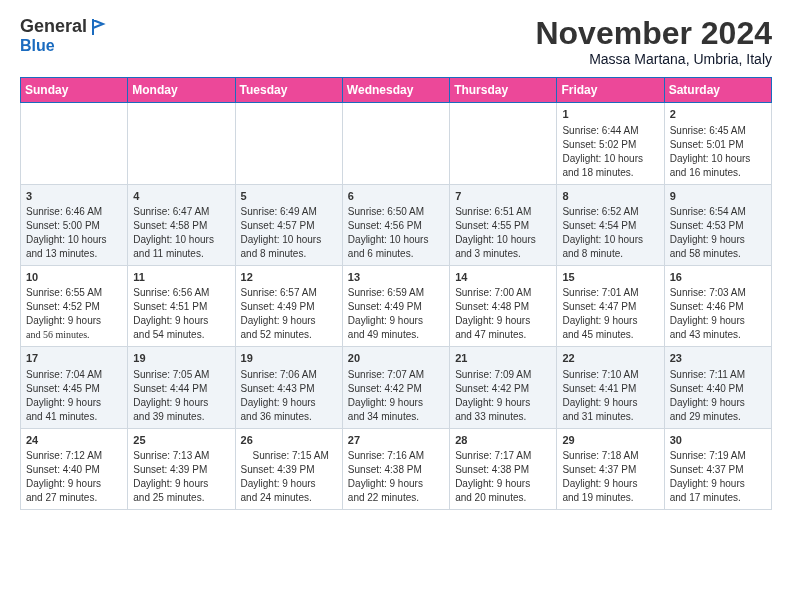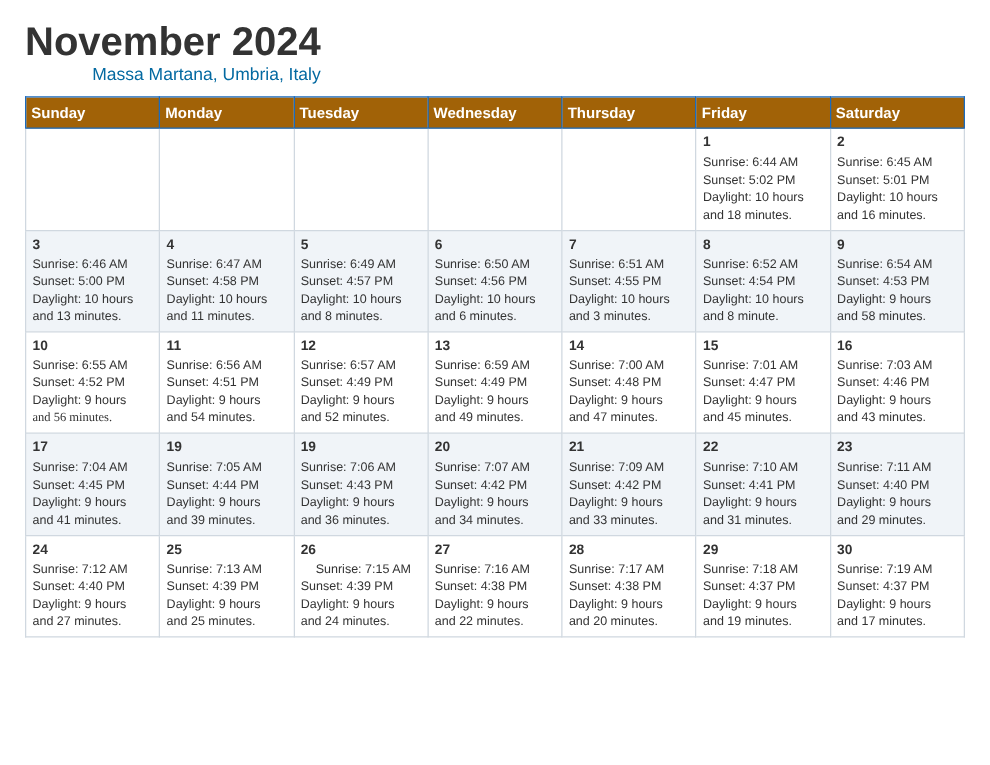--- a/index.html
+++ b/index.html
@@ -44,30 +44,30 @@
       text-align: right;
     }
     .month-title {
       font-size: 32px;
       font-weight: bold;
       color: #333;
       line-height: 1.1;
     }
     .location {
       font-size: 14px;
-      color: #0369a1;
+      color: #0f172a;
       font-weight: normal;
     }
     .calendar {
       width: 100%;
       border-collapse: collapse;
       table-layout: fixed;
     }
     .calendar thead tr {
-      background-color: #a16207;
+      background-color: #ec4899;
     }
     .calendar thead th {
       color: #fff;
       font-size: 12px;
       font-weight: bold;
       padding: 5px 4px;
       text-align: left;
       border: 1px solid #1a6bbf;
     }
     .calendar tbody tr {
@@ -95,20 +95,29 @@
     }
     .empty-cell {
       background: #fff;
     }
   </style>
 </head>
 <body>
 
 <div class="page">
   <div class="header">
+    <div class="logo">
+      <div class="logo-text">
+        <span class="logo-general">General</span>
+        <svg class="logo-icon" viewBox="0 0 20 20">
+          <path d="M4 2 L4 18 M4 3 L14 7 L4 11" stroke="#1a6bbf" stroke-width="2" fill="none"></path>
+        </svg>
+      </div>
+      <span class="logo-blue">Blue</span>
+    </div>
     <div class="title-block">
       <div class="month-title">November 2024</div>
       <div class="location">Massa Martana, Umbria, Italy</div>
     </div>
   </div>
 
   <table class="calendar">
     <thead>
       <tr>
 

